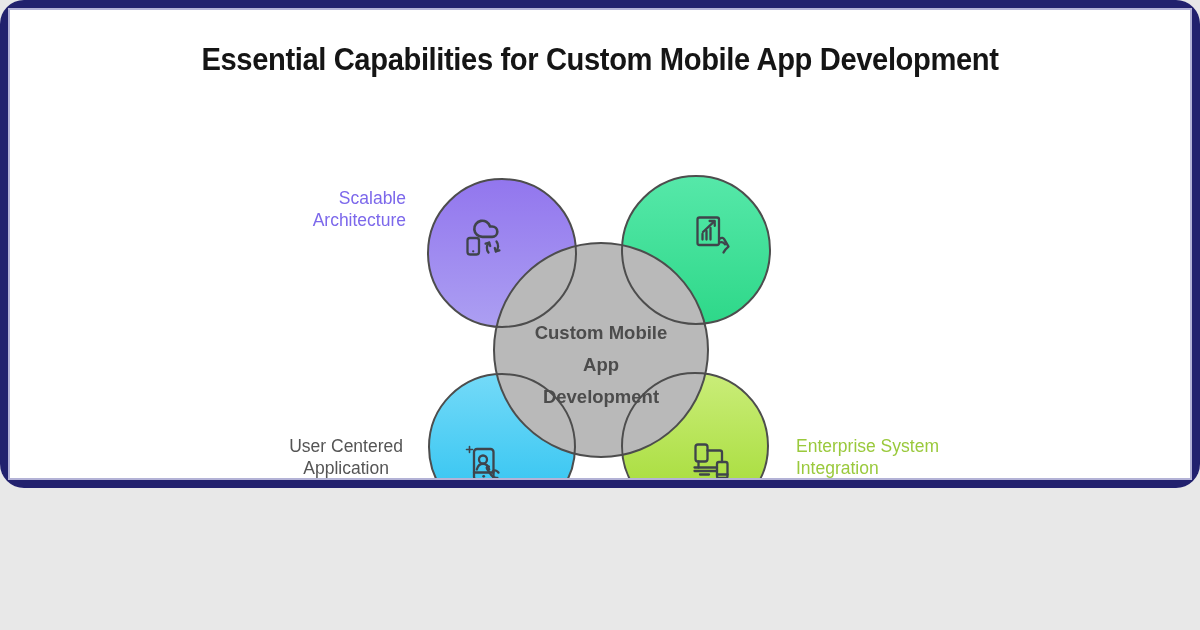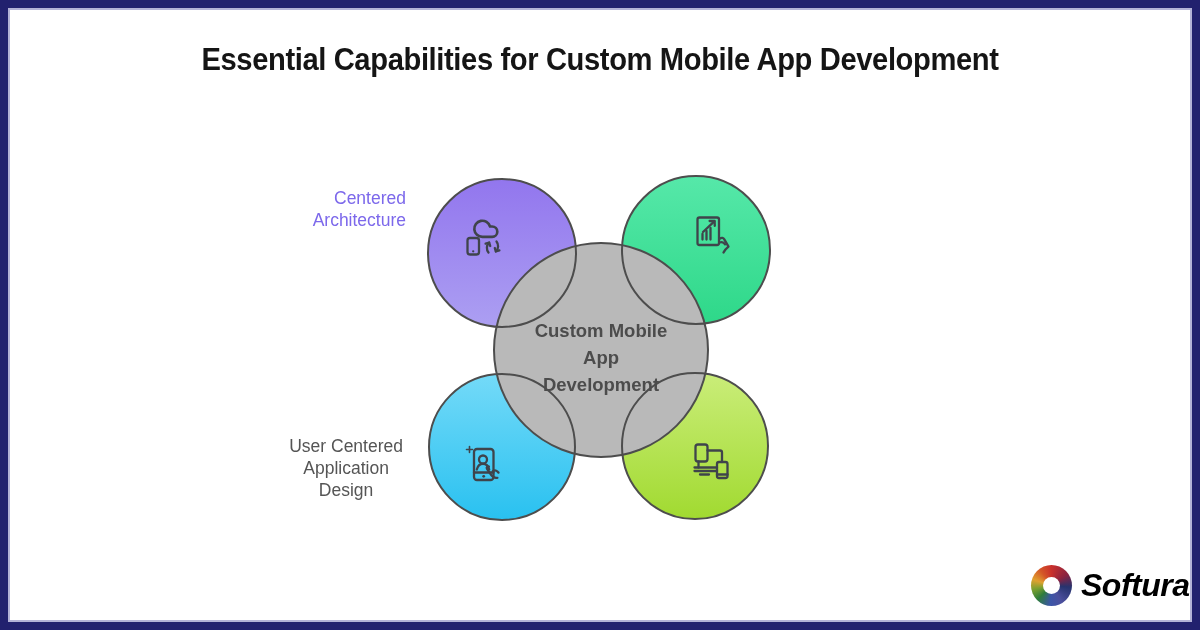--- a/index.html
+++ b/index.html
@@ -1,18 +1,18 @@
 <!DOCTYPE html>
 <html><head>
 <meta charset="utf-8">
 <style>
   html,body { margin:0; padding:0; background:#e8e8e8; }
   .canvas {
-    position:relative; width:1200px; height:630px; background:#ffffff;
-    overflow:hidden; font-family:"Liberation Sans", sans-serif;
+    position:relative; width:1200px; height:488px; background:#ffffff;
+    overflow:hidden; font-family:"Liberation Sans", sans-serif;border-radius:24px;
   }
   .frame {
     position:absolute; inset:0; border:8px solid #22216e;
     box-shadow: inset 0 0 0 2px #b3b2d6;
     pointer-events:none; z-index:50;
   }
   .title {
     position:absolute; top:42px; left:0; width:1200px; text-align:center;
     font-size:31px; font-weight:700; color:#151515; letter-spacing:-0.4px;
     transform:scaleX(.94); transform-origin:50% 50%; margin:0;
@@ -21,21 +21,21 @@
   .node-label {
     position:absolute; font-size:17.5px; line-height:22px;
     white-space:pre-line; font-weight:400;
   }
   .label-tl { right:794px; top:187px; text-align:right; color:#7c68eb; }
   .label-tr { left:795px;  top:164px; text-align:left;  color:#3ecb89; }
   .label-bl { right:797px; top:435px; text-align:center; color:#555555; }
   .label-br { left:796px;  top:435px; text-align:left;  color:#9ac93c; }
   .center-label {
     position:absolute; left:491px; top:317px; width:220px; text-align:center;
-    font-size:18.5px; line-height:27px; font-weight:700; color:#4c4c4c;
+    font-size:18.5px; line-height:32px; font-weight:700; color:#4c4c4c;
     white-space:pre-line;
   }
   .brand {
     position:absolute; left:1031px; top:565px; display:flex;
     align-items:center; gap:9px; z-index:20;
   }
   .swirl {
     width:41px; height:41px; border-radius:50%; position:relative;
     background: conic-gradient(from 0deg,
       #c9302c 0deg, #8a2240 55deg, #27336e 95deg, #4b4f9d 148deg,
@@ -130,25 +130,27 @@
       <path d="M20.5 13.5H33a2 2 0 0 1 2 2V25"></path>
       <path d="M11.5 24.5V30.5"></path>
       <path d="M7.5 30.5H30"></path>
       <path d="M7.5 34H30"></path>
       <path d="M13 37.5h9"></path>
       <rect x="30" y="25" width="10.5" height="16" rx="2"></rect>
       <path d="M30 37.5h10.5"></path>
     </g>
   </svg>
 
-  <div class="node-label label-tl">Centered
+  <div class="node-label label-tl">Scalable
 Architecture</div>
   <div class="node-label label-bl">User Centered
 Application
 Design</div>
+  <div class="node-label label-br">Enterprise System
+Integration</div>
 
   <div class="center-label">Custom Mobile
 App
 Development</div>
 
   <div class="brand">
     <div class="swirl"></div>
     <div class="brand-text">Softura</div>
   </div>
 

